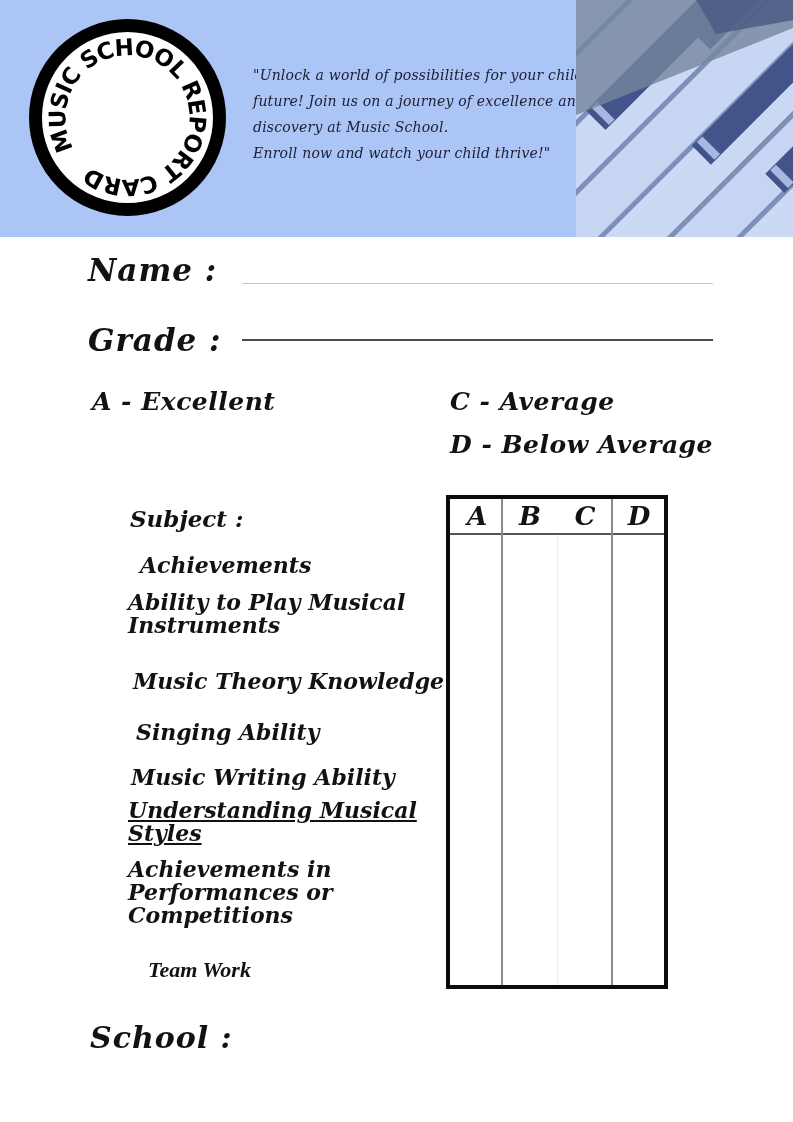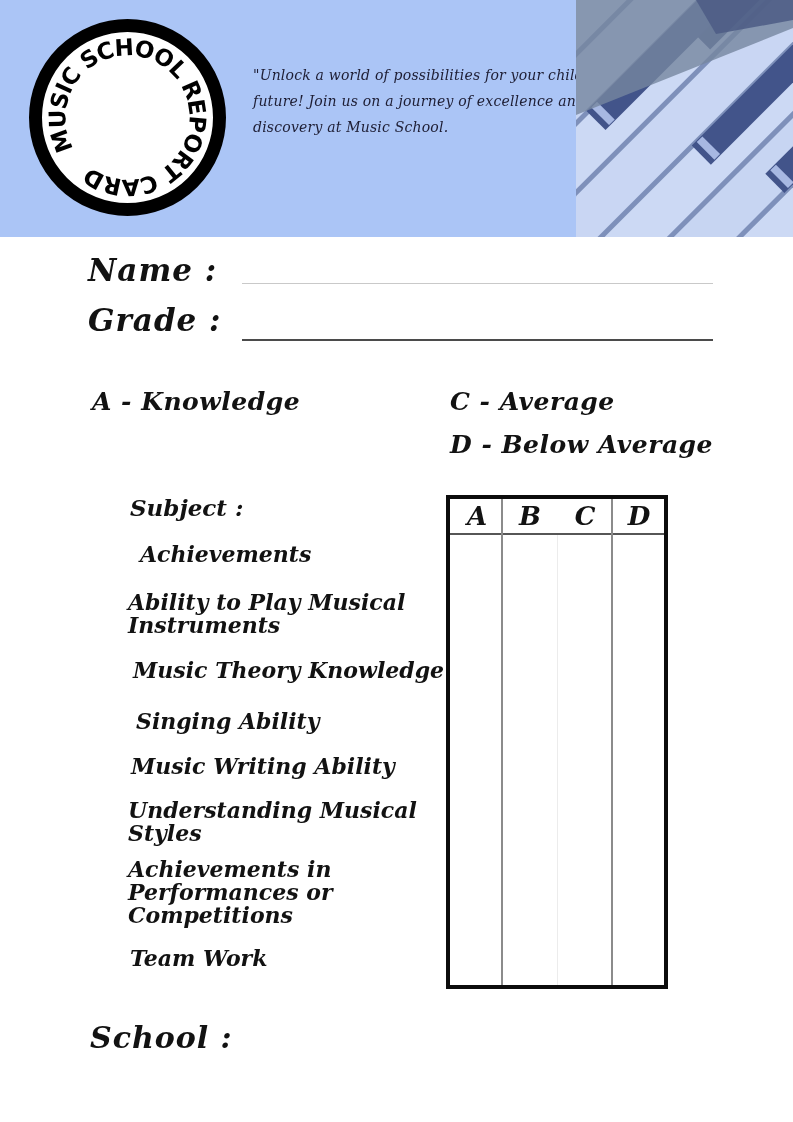--- a/index.html
+++ b/index.html
@@ -23,21 +23,21 @@
   .quote div { white-space:nowrap; }
   .piano-svg { position:absolute; left:576px; top:0; }
 
   
   .lbl {
     position:absolute; font-weight:bold; font-style:italic;
     color:var(--text, #121212); white-space:nowrap; line-height:1.05;
   }
 
   .name-label  { left:88px;  top:254px; font-size:31px; letter-spacing:1px; }
-  .grade-label { left:88px;  top:304px; font-size:31px; letter-spacing:1px;text-align:center; }
+  .grade-label { left:88px;  top:324px; font-size:31px; letter-spacing:1px;text-align:center; }
   .notes-label { left:90px;  top:1022px; font-size:30px; letter-spacing:1px; }
 
   .name-line {
     position:absolute; left:242px; top:283px; width:471px; height:1px;
     background:var(--name-line, #c9c9c9);
   }
   .grade-line {
     position:absolute; left:242px; top:339px; width:471px; height:2px;
     background:var(--grade-line, #4b4b4b);
   }
@@ -47,21 +47,21 @@
   .leg-a { left:92px;  top:389px; }
   .leg-b { left:92px;  top:428px; }
   .leg-c { left:450px; top:389px; }
   .leg-d { left:450px; top:432px; }
 
   
   .subj {
     position:absolute; font-weight:bold; font-style:italic;
     font-size:22px; line-height:23px; color:var(--text, #121212);
   }
-  .subj.nowrap { white-space:nowrap; }
+  .subj.nowrap { white-space:nowrap;margin-top:11px; }
   .subj-heading { font-size:23px; }
 
   
   .grade-table {
     position:absolute; left:446px; top:495px; width:222px; height:494px;
     border:4px solid var(--table-border, #0c0c0c); box-sizing:border-box;
     background:#fff;
   }
   .gt-head {
     position:absolute; left:0; top:0; right:0; height:36px;
@@ -98,20 +98,21 @@
       </defs>
       <text font-family="DejaVu Sans, Liberation Sans, sans-serif" font-weight="bold" font-size="23" letter-spacing="-1" fill="#000000">
         <textPath href="#logo-circle-path">MUSIC SCHOOL REPORT CARD</textPath>
       </text>
     </svg>
 
     <div class="quote">
       <div>"Unlock a world of possibilities for your child's</div>
       <div>future! Join us on a journey of excellence and</div>
       <div>discovery at Music School.</div>
+      <div>Enroll now and watch your child thrive!"</div>
     </div>
 
     <svg class="piano-svg" width="217" height="237" viewBox="0 0 217 237" preserveAspectRatio="none">
       <rect width="217" height="237" fill="#7e90ba"></rect>
       <g transform="rotate(45 108 118)">
 
         <rect x="-60" y="-160" width="44" height="560" fill="#ccd9f4"></rect>
         <rect x="-11" y="-160" width="44" height="560" fill="#c7d5f2"></rect>
         <rect x="38" y="-160" width="44" height="560" fill="#ccd9f4"></rect>
         <rect x="87" y="-160" width="44" height="560" fill="#c9d6f3"></rect>
@@ -133,33 +134,33 @@
       <polygon points="120,0 217,0 217,20 140,34" fill="#4c5c85" opacity="0.85"></polygon>
     </svg>
   </div>
 
   <div class="lbl name-label">Name :</div>
   <div class="name-line"></div>
 
   <div class="lbl grade-label">Grade :</div>
   <div class="grade-line"></div>
 
-  <div class="lbl legend-item leg-a">A - Knowledge</div>
+  <div class="lbl legend-item leg-a">A - Excellent</div>
   <div class="lbl legend-item leg-c">C - Average</div>
   <div class="lbl legend-item leg-d">D - Below Average</div>
 
   <div class="subj subj-heading nowrap" style="left:130px; top:496px;">Subject :</div>
   <div class="subj nowrap" style="left:140px; top:543px;">Achievements</div>
   <div class="subj" style="left:128px; top:591px; width:312px;">Ability to Play Musical Instruments</div>
   <div class="subj nowrap" style="left:133px; top:659px;">Music Theory Knowledge</div>
   <div class="subj nowrap" style="left:136px; top:710px;">Singing Ability</div>
   <div class="subj nowrap" style="left:131px; top:755px;">Music Writing Ability</div>
-  <div class="subj" style="left:128px; top:799px; width:312px;">Understanding Musical Styles</div>
+  <div class="subj" style="left:128px; top:799px; width:312px;text-decoration:underline;">Understanding Musical Styles</div>
   <div class="subj" style="left:128px; top:858px; width:245px;">Achievements in Performances or Competitions</div>
-  <div class="subj nowrap" style="left:130px; top:947px;">Team Work</div>
+  <div class="subj nowrap" style="left:148px; top:947px;font-family:Liberation Serif, serif;">Team Work</div>
 
   <div class="grade-table">
     <div class="gt-head"></div>
     <div class="gt-vline v1"></div>
     <div class="gt-vline v2"></div>
     <div class="gt-faint"></div>
     <span class="gt-col-letter" style="left:27px;">A</span>
     <span class="gt-col-letter" style="left:80px;">B</span>
     <span class="gt-col-letter" style="left:135px;">C</span>
     <span class="gt-col-letter" style="left:189px;">D</span>

